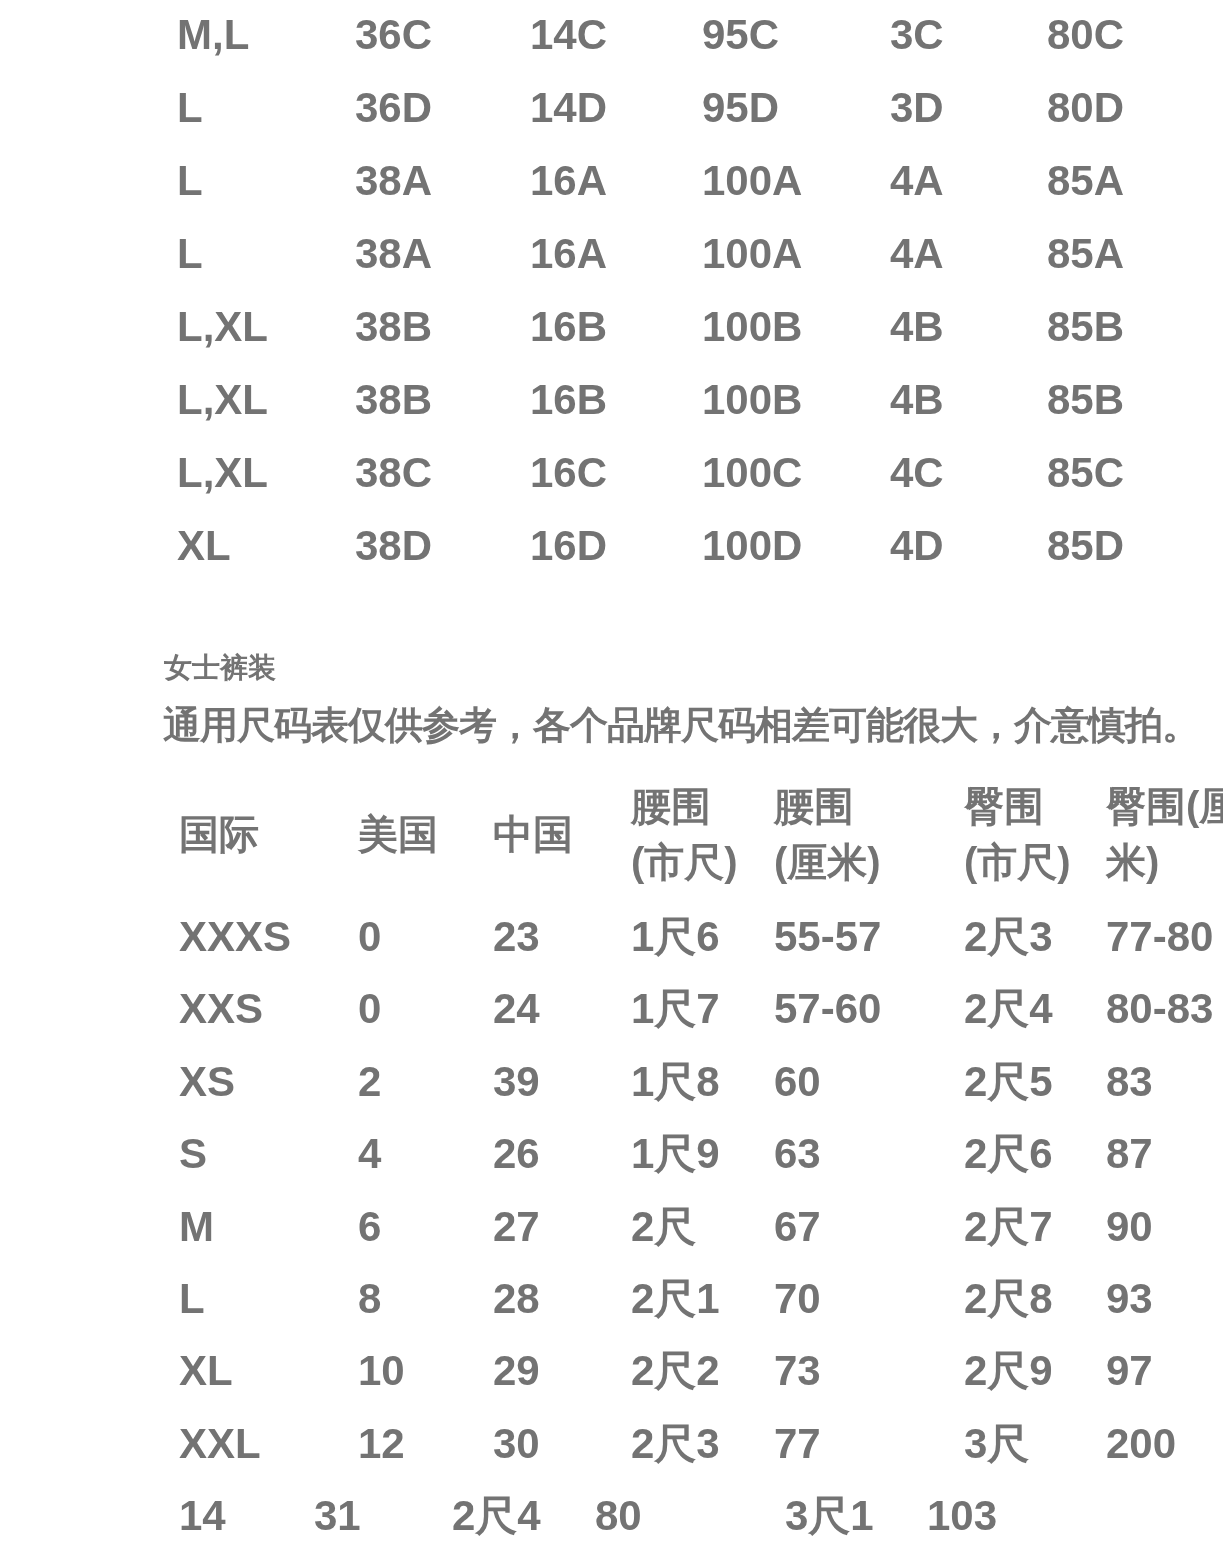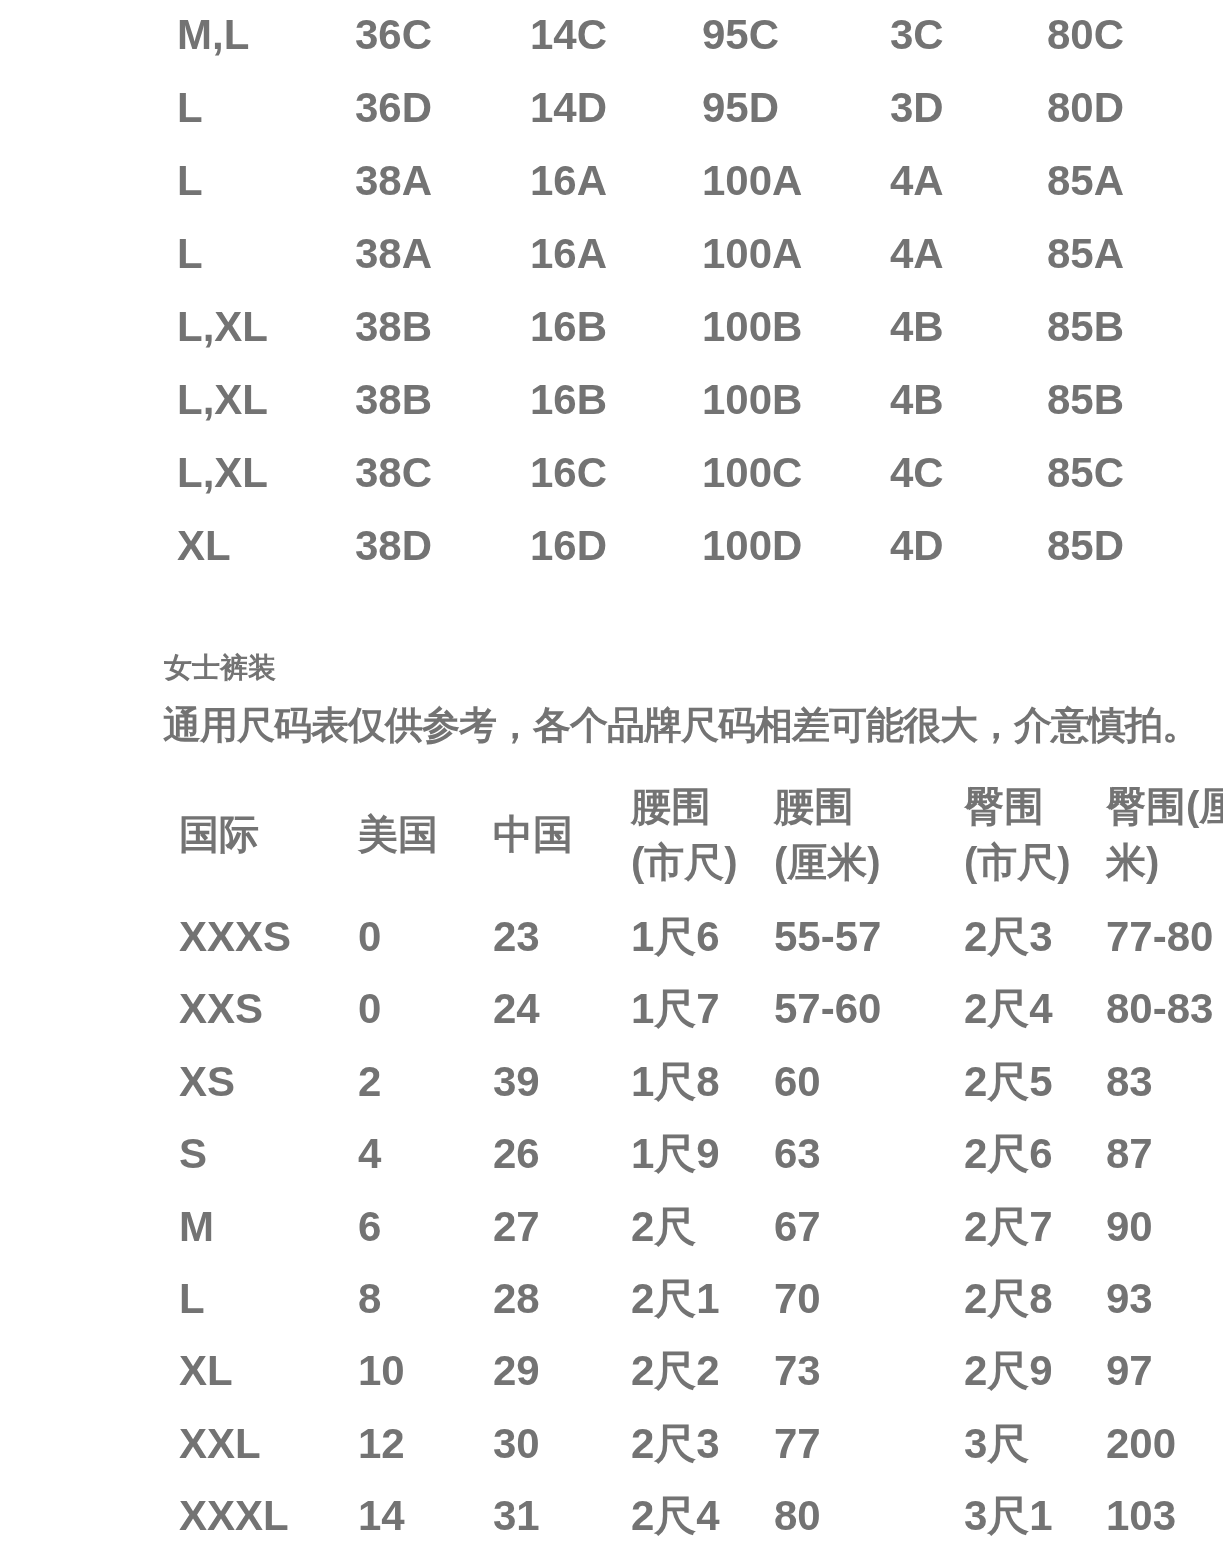--- a/index.html
+++ b/index.html
@@ -204,21 +204,20 @@
     <div class="row">
       <div class="cell k0">XXL</div>
       <div class="cell k1">12</div>
       <div class="cell k2">30</div>
       <div class="cell k3">2尺3</div>
       <div class="cell k4">77</div>
       <div class="cell k5">3尺</div>
       <div class="cell k6">200</div>
     </div>
     <div class="row">
-      <div class="cell k0">XXXL</div>
       <div class="cell k1">14</div>
       <div class="cell k2">31</div>
       <div class="cell k3">2尺4</div>
       <div class="cell k4">80</div>
       <div class="cell k5">3尺1</div>
       <div class="cell k6">103</div>
     </div>
   </div>
 
 </div>

